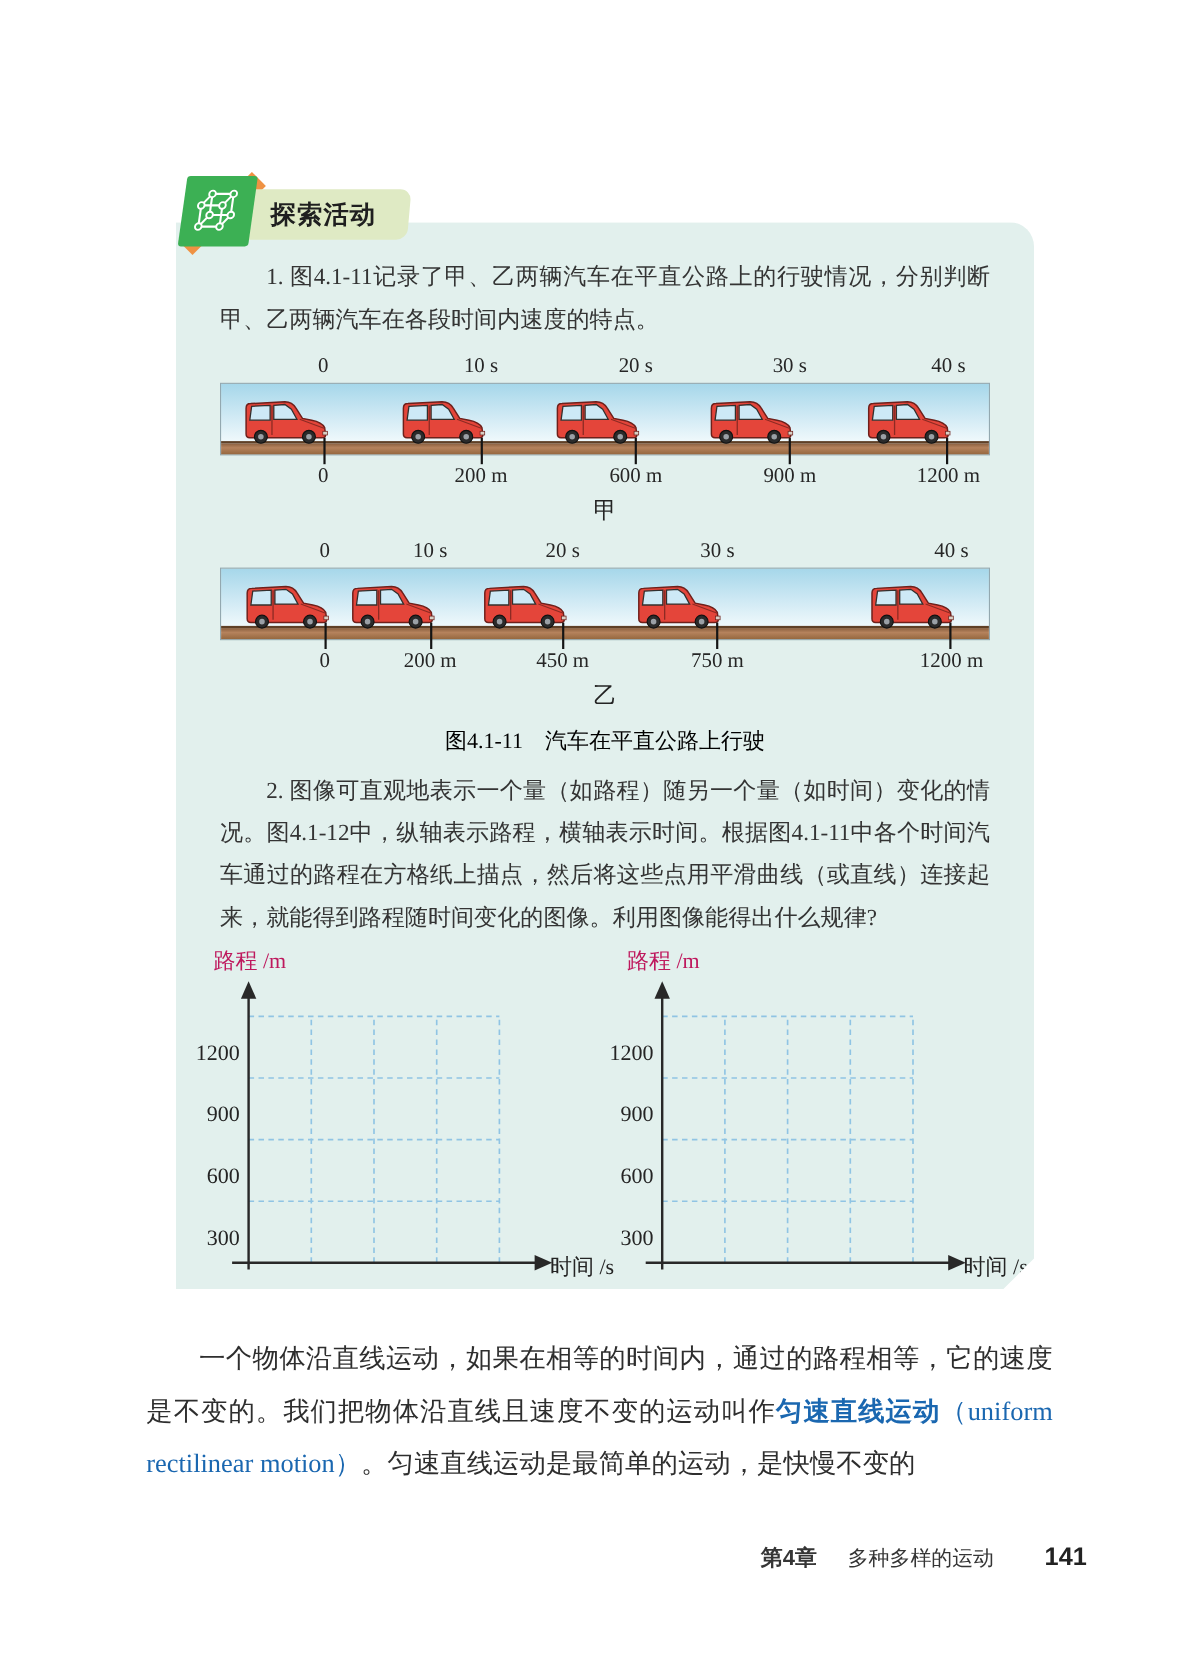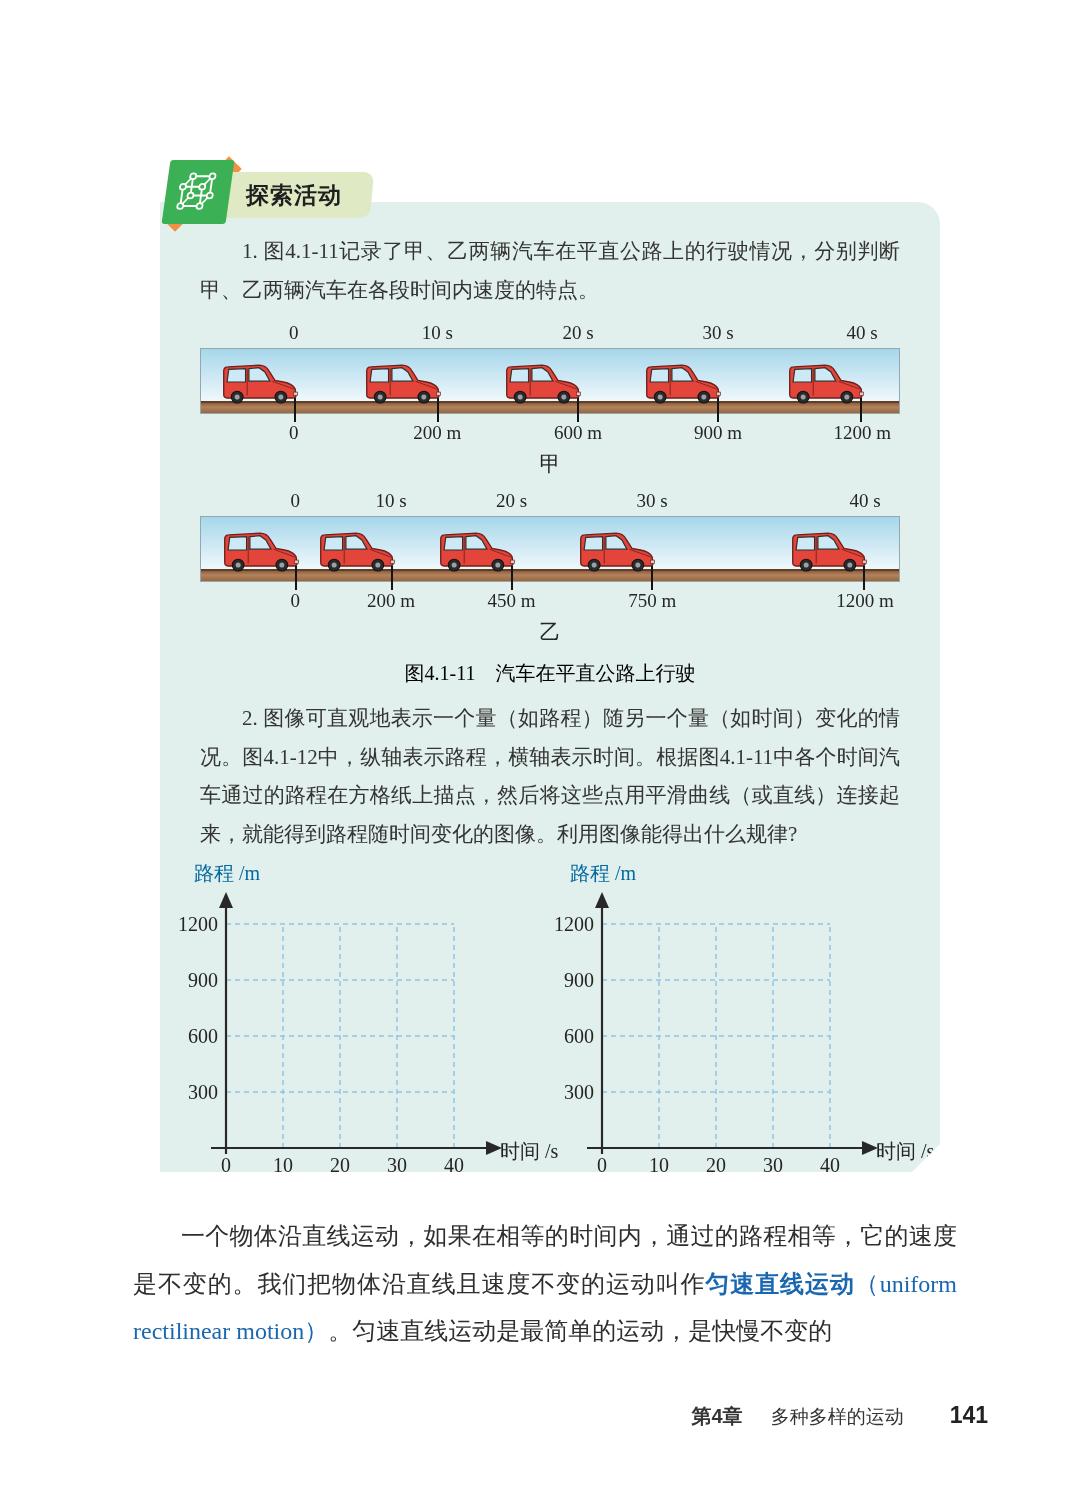--- a/index.html
+++ b/index.html
@@ -57,24 +57,24 @@
   .car{position:absolute;bottom:9px;width:84px;height:44px;z-index:2;}
   .strip-name{text-align:center;font-size:21px;color:#242424;margin-top:0px;}
 
   .fig-caption{text-align:center;font-size:20px;color:#000000;margin-top:14px;}
 
   
   .graphs{position:relative;height:348px;margin-top:8px;}
   .graph{position:absolute;top:0;width:400px;height:348px;}
   .graph.left{left:4px;}
   .graph.right{left:380px;}
-  .g-ylabel{position:absolute;left:30px;top:-2px;font-size:20px;color:#0369a1;white-space:nowrap;}
+  .g-ylabel{position:absolute;left:30px;top:-2px;font-size:20px;color:#be185d;white-space:nowrap;}
   .g-svg{position:absolute;left:0;top:20px;}
   .g-xlabel{position:absolute;left:336px;top:276px;font-size:20px;color:#242424;white-space:nowrap;}
-  .g-xticks span,.g-yticks span{position:absolute;font-size:20px;color:#242424;}
+  .g-xticks span,.g-yticks span{position:absolute;font-size:20px;color:#242424;margin-top:34px;}
   .g-xticks span{transform:translateX(-50%);top:292px;}
   .g-yticks span{transform:translateY(-50%);right:346px;}
   .g-name{position:absolute;left:176px;top:322px;transform:translateX(-50%);font-size:21px;color:#242424;}
 
   
   .body-text{position:absolute;left:133px;top:1213px;width:824px;font-size:24px;
              line-height:1.98;text-align:justify;text-indent:2em;color:#2e2e2e;}
   .term{color:var(--term-blue);font-weight:bold;margin-top:14px;}
   .term-en{color:var(--term-blue);}
 

